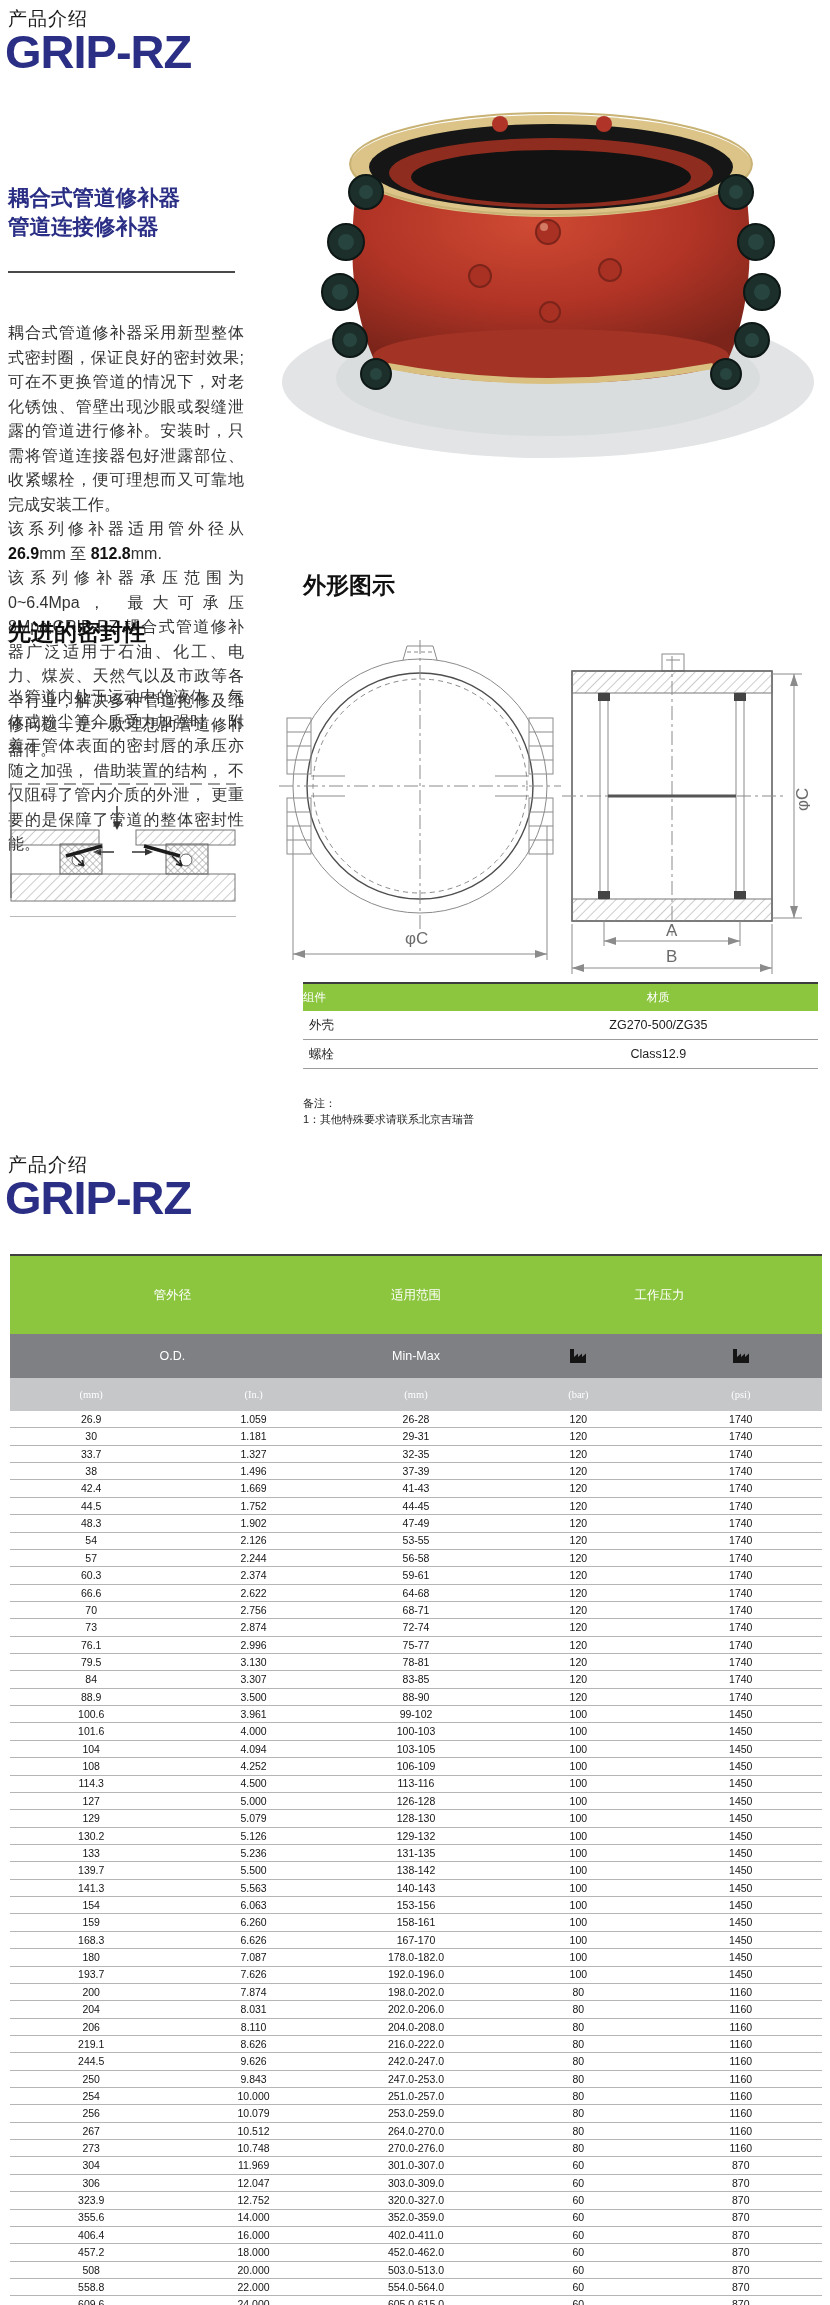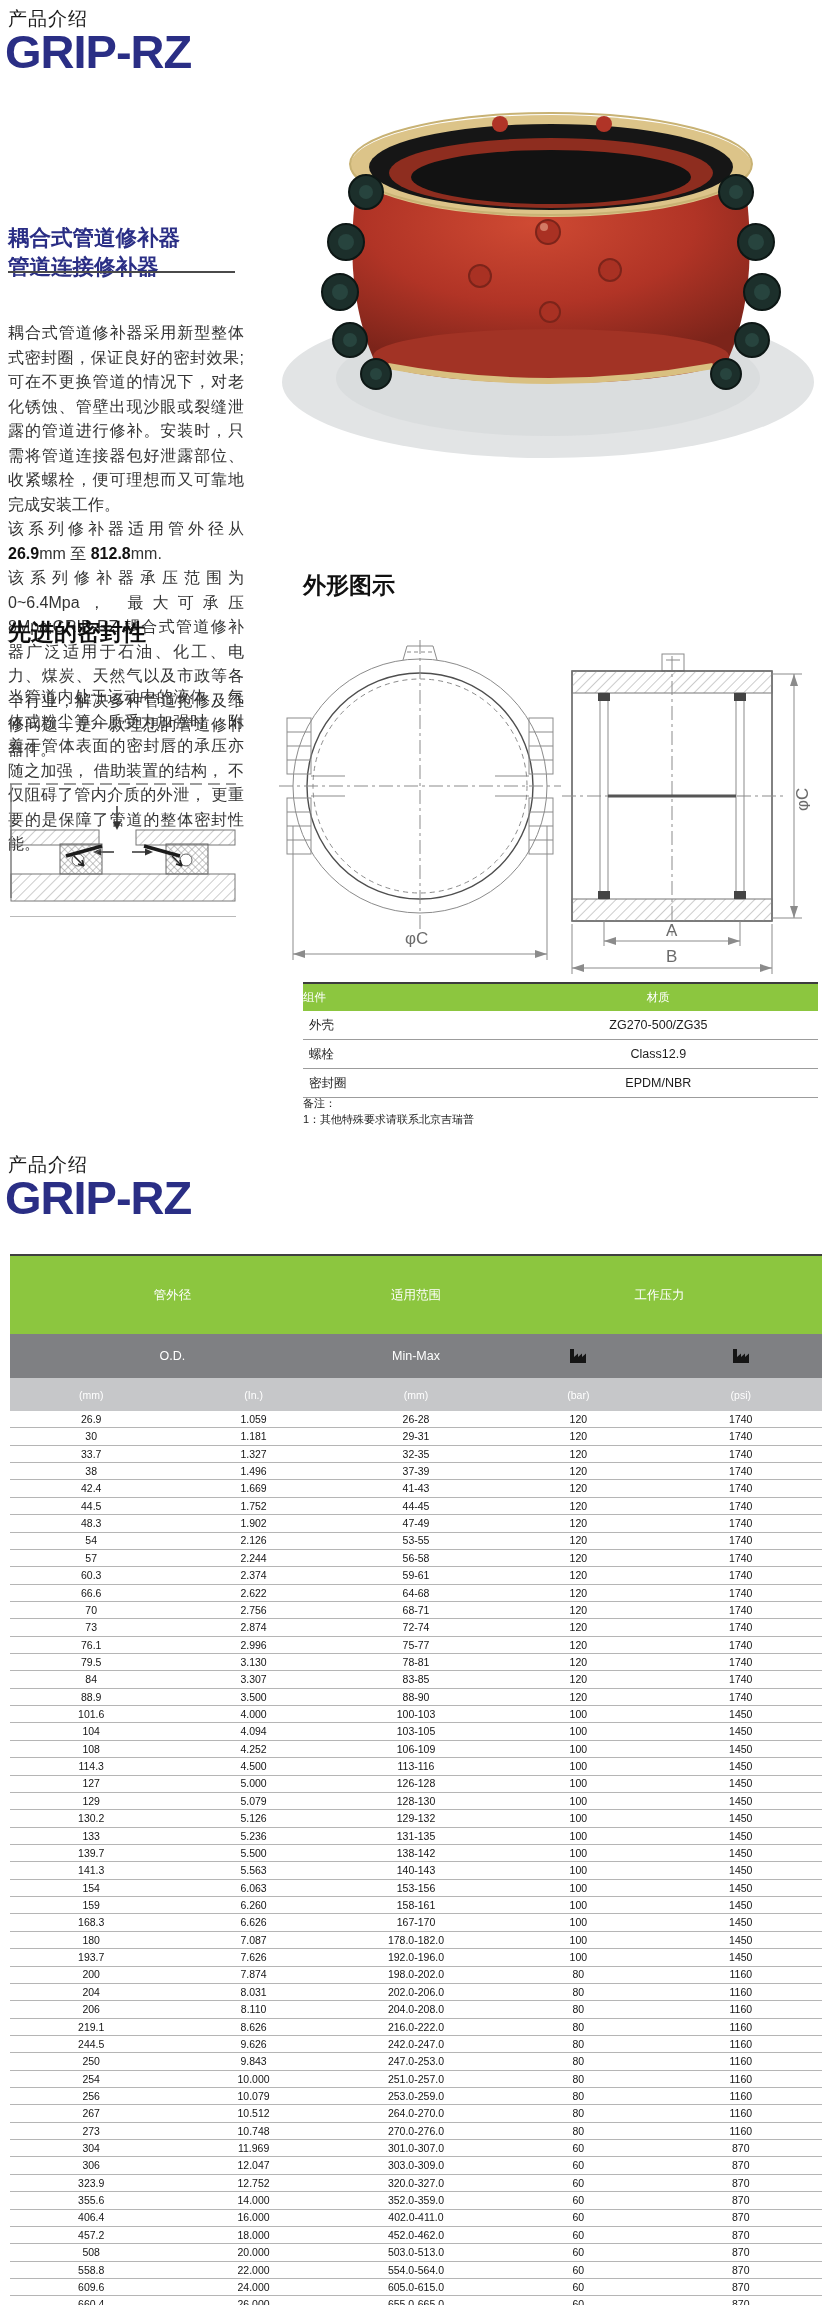--- a/index.html
+++ b/index.html
@@ -22,21 +22,21 @@
   .mat-table td{height:26px;font-size:12.5px;color:#1d1d1d;border-bottom:1px solid #9c9c9c;text-align:center;}
   .mat-table td.mat-name{text-align:left;padding-left:6px;margin-left:16px;}
   .note{font-size:11px;color:#1d1d1d;line-height:16px;}
   .note .note-title{font-weight:normal;}
   
   .spec-table{border-collapse:collapse;table-layout:fixed;width:812px;border-top:2px solid #3f3f3f;}
   .spec-table col{width:20%;}
   .spec-table th{font-weight:normal;padding:8px;}
   .spec-table .group-row th{background:#8cc63f;color:#fff;font-size:12.5px;height:62px;}
   .spec-table .sub-row th{background:#7f8083;color:#fff;font-size:12.5px;height:28px;}
-  .spec-table .unit-row th{background:#c6c7c9;color:#fff;font-size:10.5px;height:17px;}
+  .spec-table .unit-row th{background:#c6c7c9;color:#fff;font-size:10.5px;height:17px;font-family:Liberation Serif, serif;}
   .spec-table td{height:16.36px;padding:0;text-align:center;font-size:10.5px;color:#141414;
                  border-bottom:1px solid #b5b5b5;line-height:1;}
   .spec-table tbody tr:last-child td{border-bottom:1.5px solid #6a6a6a;}
   .draw{stroke:#8b8b8b;fill:none;stroke-width:1;}
   .draw-dark{stroke:#4e4e4e;fill:none;stroke-width:1.4;}
   .dimtext{font-size:17px;fill:#6b6b6b;font-family:"Liberation Sans",sans-serif;}
 </style>
 </head>
 <body>
 
@@ -99,21 +99,21 @@
     </g>
     <g>
       <circle cx="300" cy="168" r="12" fill="#a93123" stroke="#7c241a" stroke-width="2"></circle>
       <circle cx="296" cy="163" r="4" fill="#d27a64"></circle>
       <circle cx="232" cy="212" r="11" fill="#a93123" stroke="#7c241a" stroke-width="2"></circle>
       <circle cx="362" cy="206" r="11" fill="#a93123" stroke="#7c241a" stroke-width="2"></circle>
       <circle cx="302" cy="248" r="10" fill="#a93123" stroke="#7c241a" stroke-width="2"></circle>
     </g>
   </svg>
 
-  <div class="abs subtitle" style="left:8px;top:184px;margin-top:40px;">
+  <div class="abs subtitle" style="left:8px;top:184px;">
     <div>耦合式管道修补器</div>
     <div>管道连接修补器</div>
   </div>
   <div class="abs divider" style="left:8px;top:271px;width:227px;"></div>
 
   <div class="abs body-text" style="left:8px;top:288px;width:236px;">
     <p>耦合式管道修补器采用新型整体式密封圈，保证良好的密封效果; 可在不更换管道的情况下，对老化锈蚀、管壁出现沙眼或裂缝泄露的管道进行修补。安装时，只需将管道连接器包好泄露部位、收紧螺栓，便可理想而又可靠地完成安装工作。</p>
     <p><span>该系列修补器适用管外径从 </span><b>26.9</b><span>mm 至 </span><b>812.8</b><span>mm.</span></p>
     <p>该系列修补器承压范围为 0~6.4Mpa， 最大可承压 8Mpa;GRIP-RZ 耦合式管道修补器广泛适用于石油、化工、电力、煤炭、天然气以及市政等各个行业，解决多种管道抢修及维修问题，是一款理想的管道修补器件。</p>
   </div>
@@ -246,24 +246,20 @@
     </thead>
     <tbody>
         <tr>
           <td class="mat-name">外壳</td>
           <td>ZG270-500/ZG35</td>
         </tr>
         <tr>
           <td class="mat-name">螺栓</td>
           <td>Class12.9</td>
         </tr>
-        <tr>
-          <td class="mat-name">密封圈</td>
-          <td>EPDM/NBR</td>
-        </tr>
       </tbody>
   </table>
   <div class="abs note" style="left:303px;top:1095px;">
     <div class="note-title">备注：</div>
     <div>1：其他特殊要求请联系北京吉瑞普</div>
   </div>
 
   <div class="abs eyebrow" style="left:8px;top:1152px;">产品介绍</div>
   <div class="abs brand" style="left:5px;top:1170px;">GRIP-RZ</div>
 
@@ -417,20 +413,27 @@
           <td>1740</td>
         </tr>
         <tr>
           <td>88.9</td>
           <td>3.500</td>
           <td>88-90</td>
           <td>120</td>
           <td>1740</td>
         </tr>
         <tr>
+          <td>100.6</td>
+          <td>3.961</td>
+          <td>99-102</td>
+          <td>100</td>
+          <td>1450</td>
+        </tr>
+        <tr>
           <td>101.6</td>
           <td>4.000</td>
           <td>100-103</td>
           <td>100</td>
           <td>1450</td>
         </tr>
         <tr>
           <td>104</td>
           <td>4.094</td>
           <td>103-105</td>

